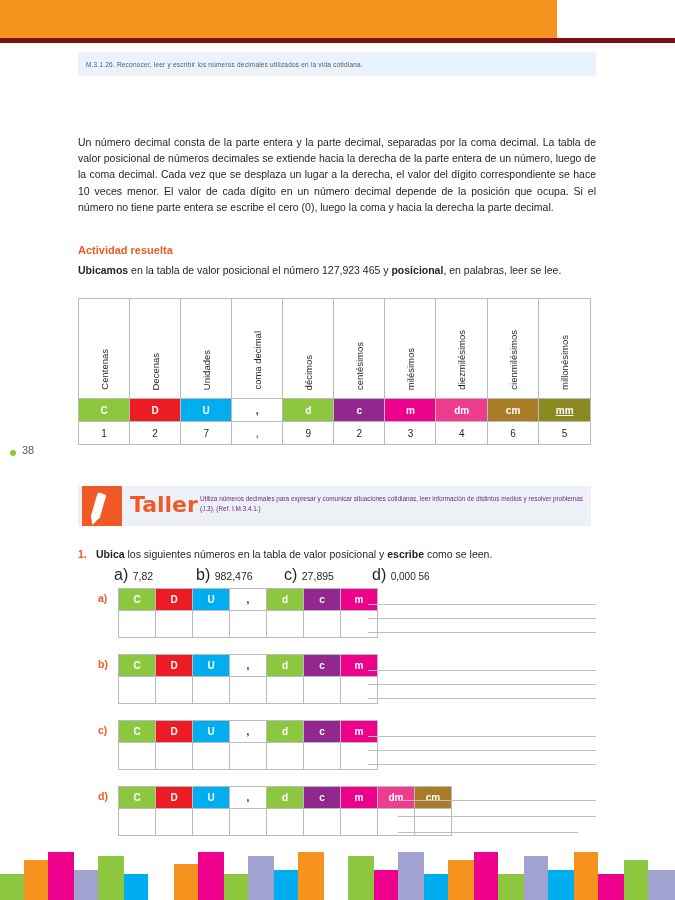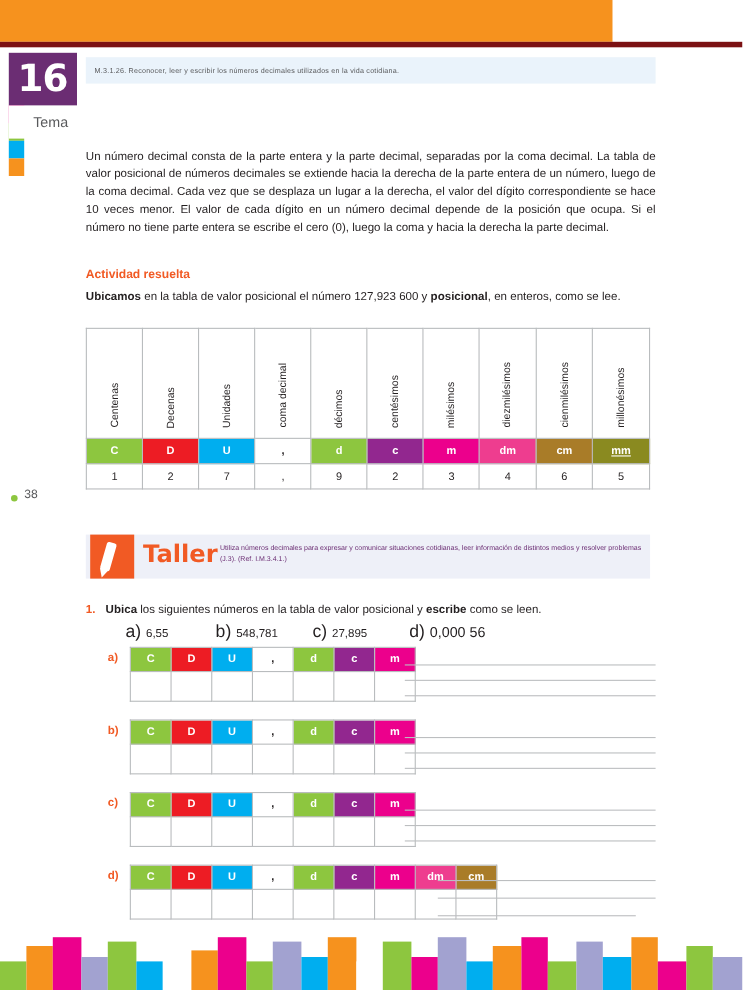--- a/index.html
+++ b/index.html
@@ -347,40 +347,32 @@
 </style>
 </head>
 <body>
 
 <div class="page">
 
   <div class="top-orange"></div>
   <div class="top-right-white"></div>
   <div class="top-maroon"></div>
 
-  <div class="tema-block">
-    <div class="tema-number">16</div>
-    <div class="tema-swatch sw1"></div>
-    <div class="tema-swatch sw2"></div>
-    <div class="tema-swatch sw3"></div>
-    <div class="tema-swatch sw4"></div>
-    <div class="tema-label">Tema</div>
-  </div>
 
   <div class="standard-bar">
     <span class="standard-text">M.3.1.26. Reconocer, leer y escribir los números decimales utilizados en la vida cotidiana.</span>
   </div>
 
 
   <div class="intro">Un número decimal consta de la parte entera y la parte decimal, separadas por la coma decimal. La tabla de valor posicional de números decimales se extiende hacia la derecha de la parte entera de un número, luego de la coma decimal. Cada vez que se desplaza un lugar a la derecha, el valor del dígito correspondiente se hace 10 veces menor. El valor de cada dígito en un número decimal depende de la posición que ocupa. Si el número no tiene parte entera se escribe el cero (0), luego la coma y hacia la derecha la parte decimal.</div>
 
   <div class="act-title">Actividad resuelta</div>
 
   <div class="act-text">
-    <b>Ubicamos</b><span> en la tabla de valor posicional el número 127,923 600 y </span><b>posicional</b><span>, en enteros, como se lee.</span>
+    <b>Ubicamos</b><span> en la tabla de valor posicional el número 127,923 465 y </span><b>posicional</b><span>, en palabras, leer se lee.</span>
   </div>
 
   <table class="pv-table">
     <tbody>
         <tr class="pv-head">
       <td style="width:52px"><span class="vert">Centenas</span></td>
       <td style="width:52px"><span class="vert">Decenas</span></td>
       <td style="width:52px"><span class="vert">Unidades</span></td>
       <td style="width:52px"><span class="vert">coma decimal</span></td>
       <td style="width:52px"><span class="vert">décimos</span></td>
@@ -428,33 +420,33 @@
   <div class="taller-word">Taller</div>
   <div class="taller-desc">Utiliza números decimales para expresar y comunicar situaciones cotidianas, leer información de distintos medios y resolver problemas (J.3). (Ref. I.M.3.4.1.)</div>
 
   <div class="ex-num">1.</div>
   <div class="ex-text">
     <b>Ubica</b><span> los siguientes números en la tabla de valor posicional y </span><b>escribe</b><span> como se leen.</span>
   </div>
 
   <div class="ex-item" style="left:114px; top:566px;">
     <span class="lbl">a)</span>
-    <span style="font-size:10.5px">6,55</span>
+    <span style="font-size:10.5px">7,82</span>
   </div>
   <div class="ex-item" style="left:196px; top:566px;">
     <span class="lbl">b)</span>
-    <span style="font-size:10.5px">548,781</span>
+    <span style="font-size:10.5px">982,476</span>
   </div>
   <div class="ex-item" style="left:284px; top:566px;">
     <span class="lbl">c)</span>
     <span style="font-size:10.5px">27,895</span>
   </div>
   <div class="ex-item" style="left:372px; top:566px;">
     <span class="lbl">d)</span>
-    <span style="font-size:13px">0,000 56</span>
+    <span style="font-size:10px">0,000 56</span>
   </div>
 
   <div class="mini-label" style="left:98px; top:592px;">a)</div>
   <table class="mini-table" style="left:118px; top:588px;">
     <tbody>
         <tr>
       <td style="background:#8dc63f">C</td>
       <td style="background:#ed1c24">D</td>
       <td style="background:#00aeef">U</td>
       <td style="background:#ffffff;color:#231f20">,</td>

